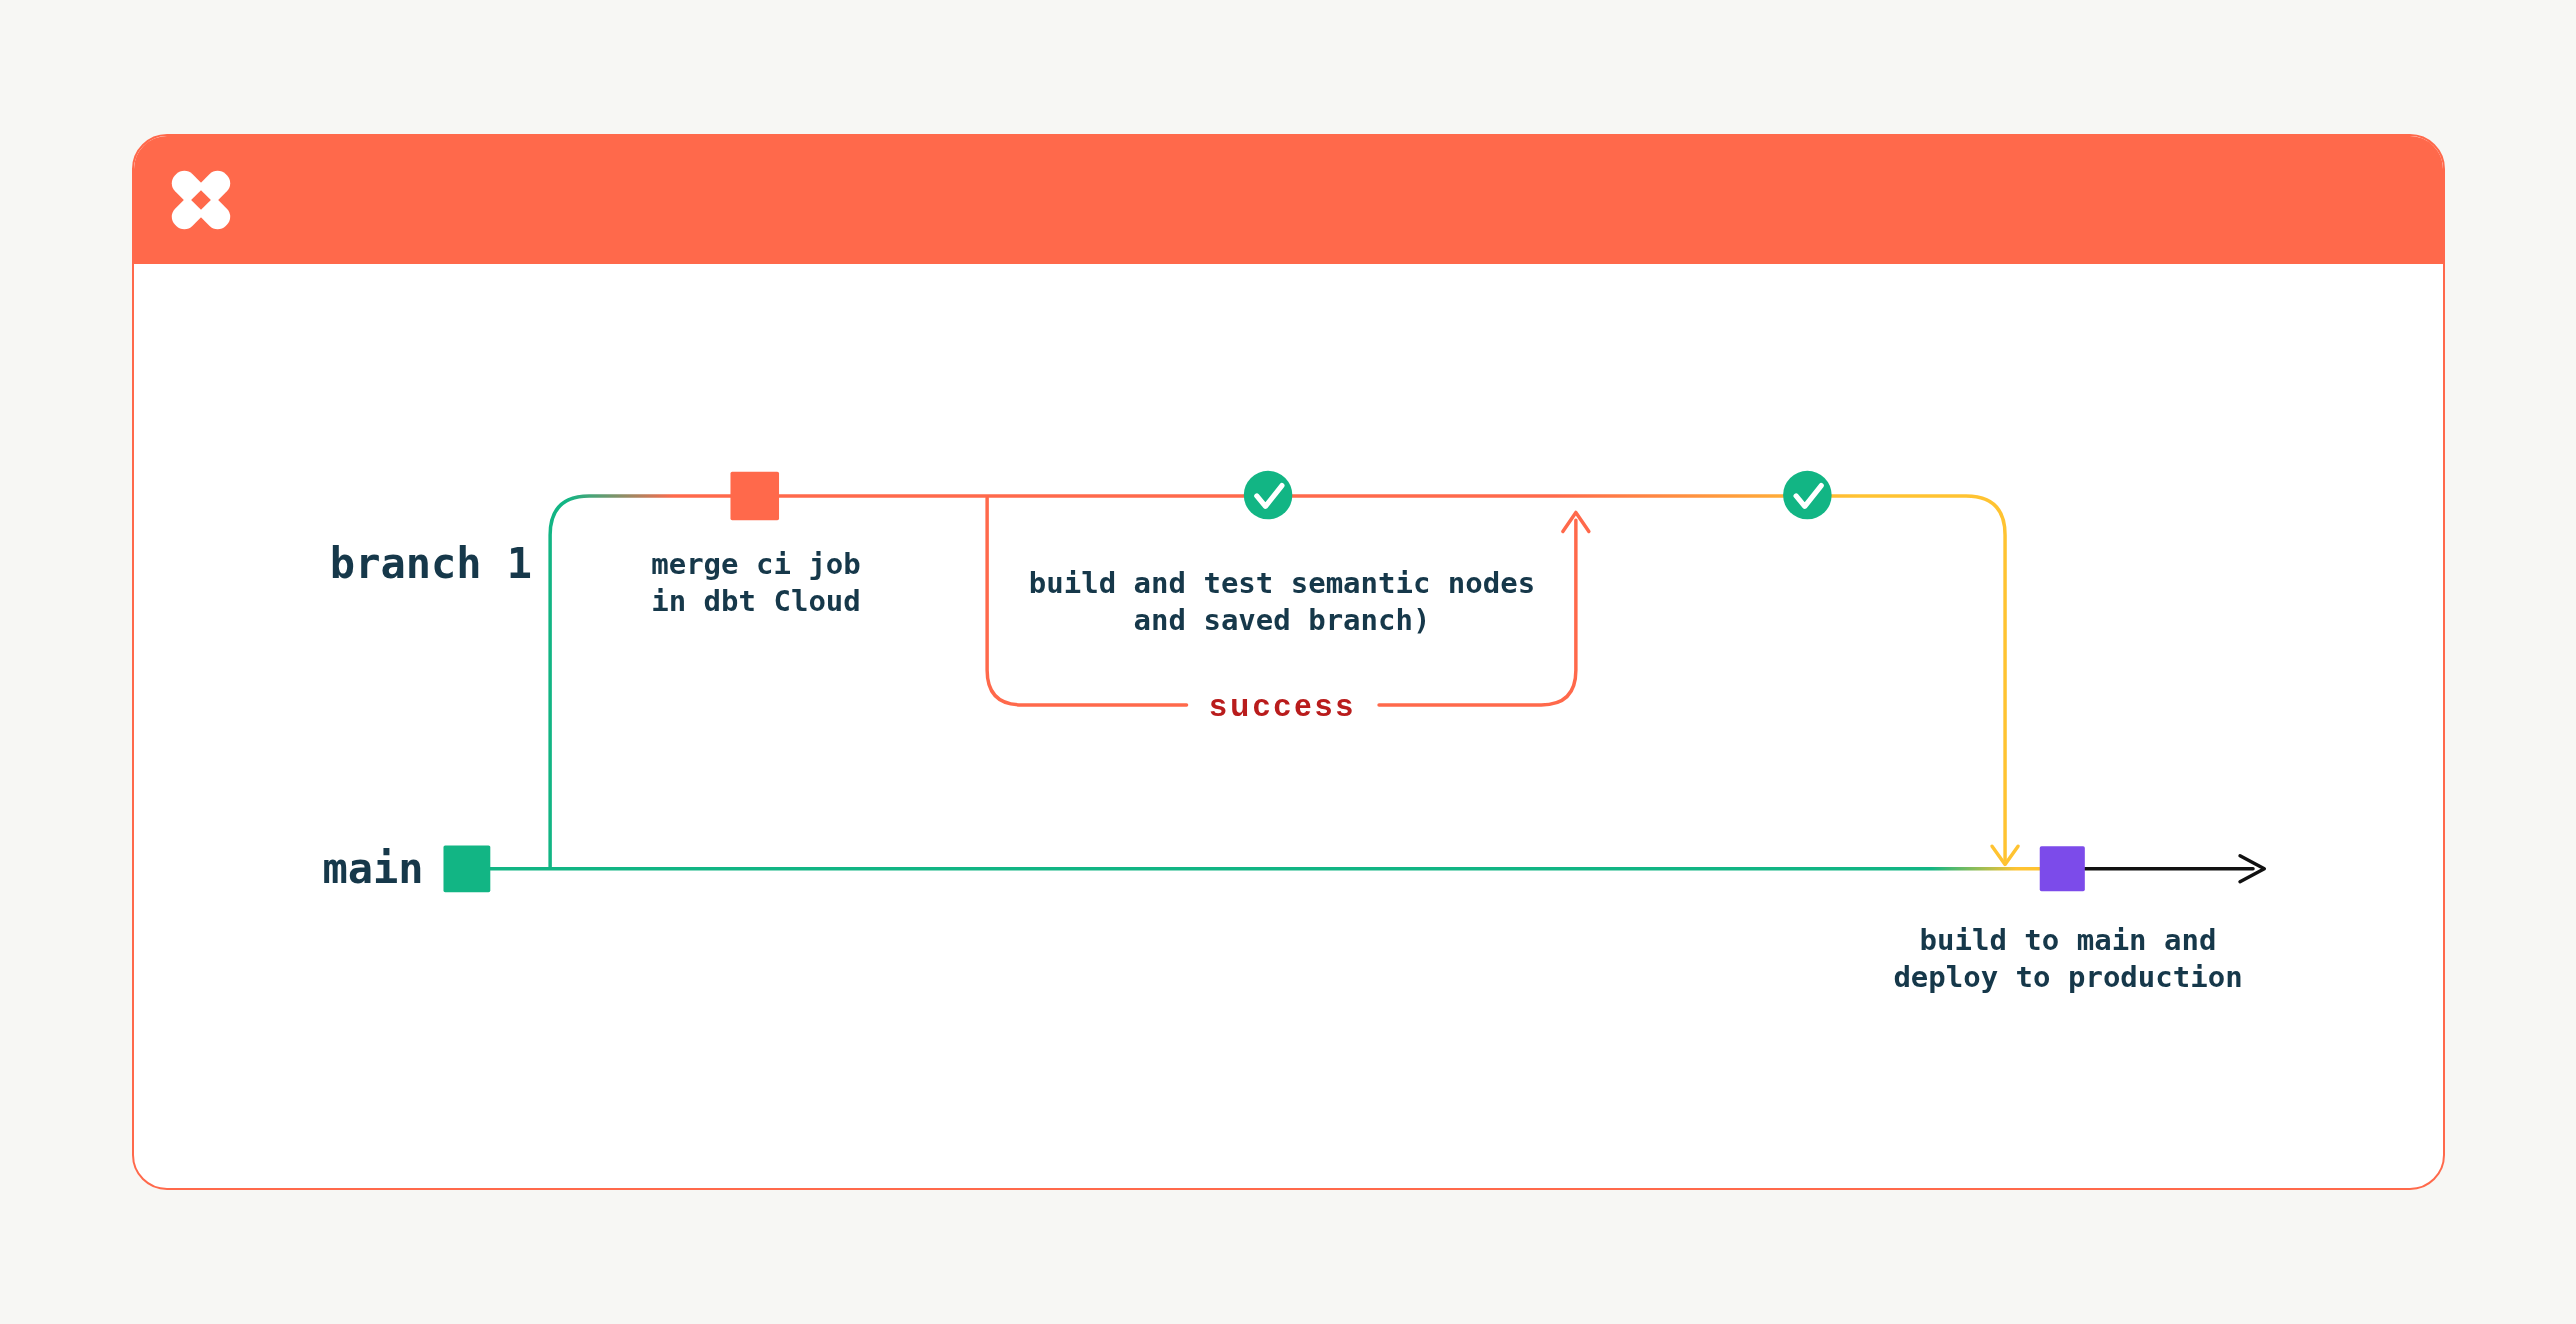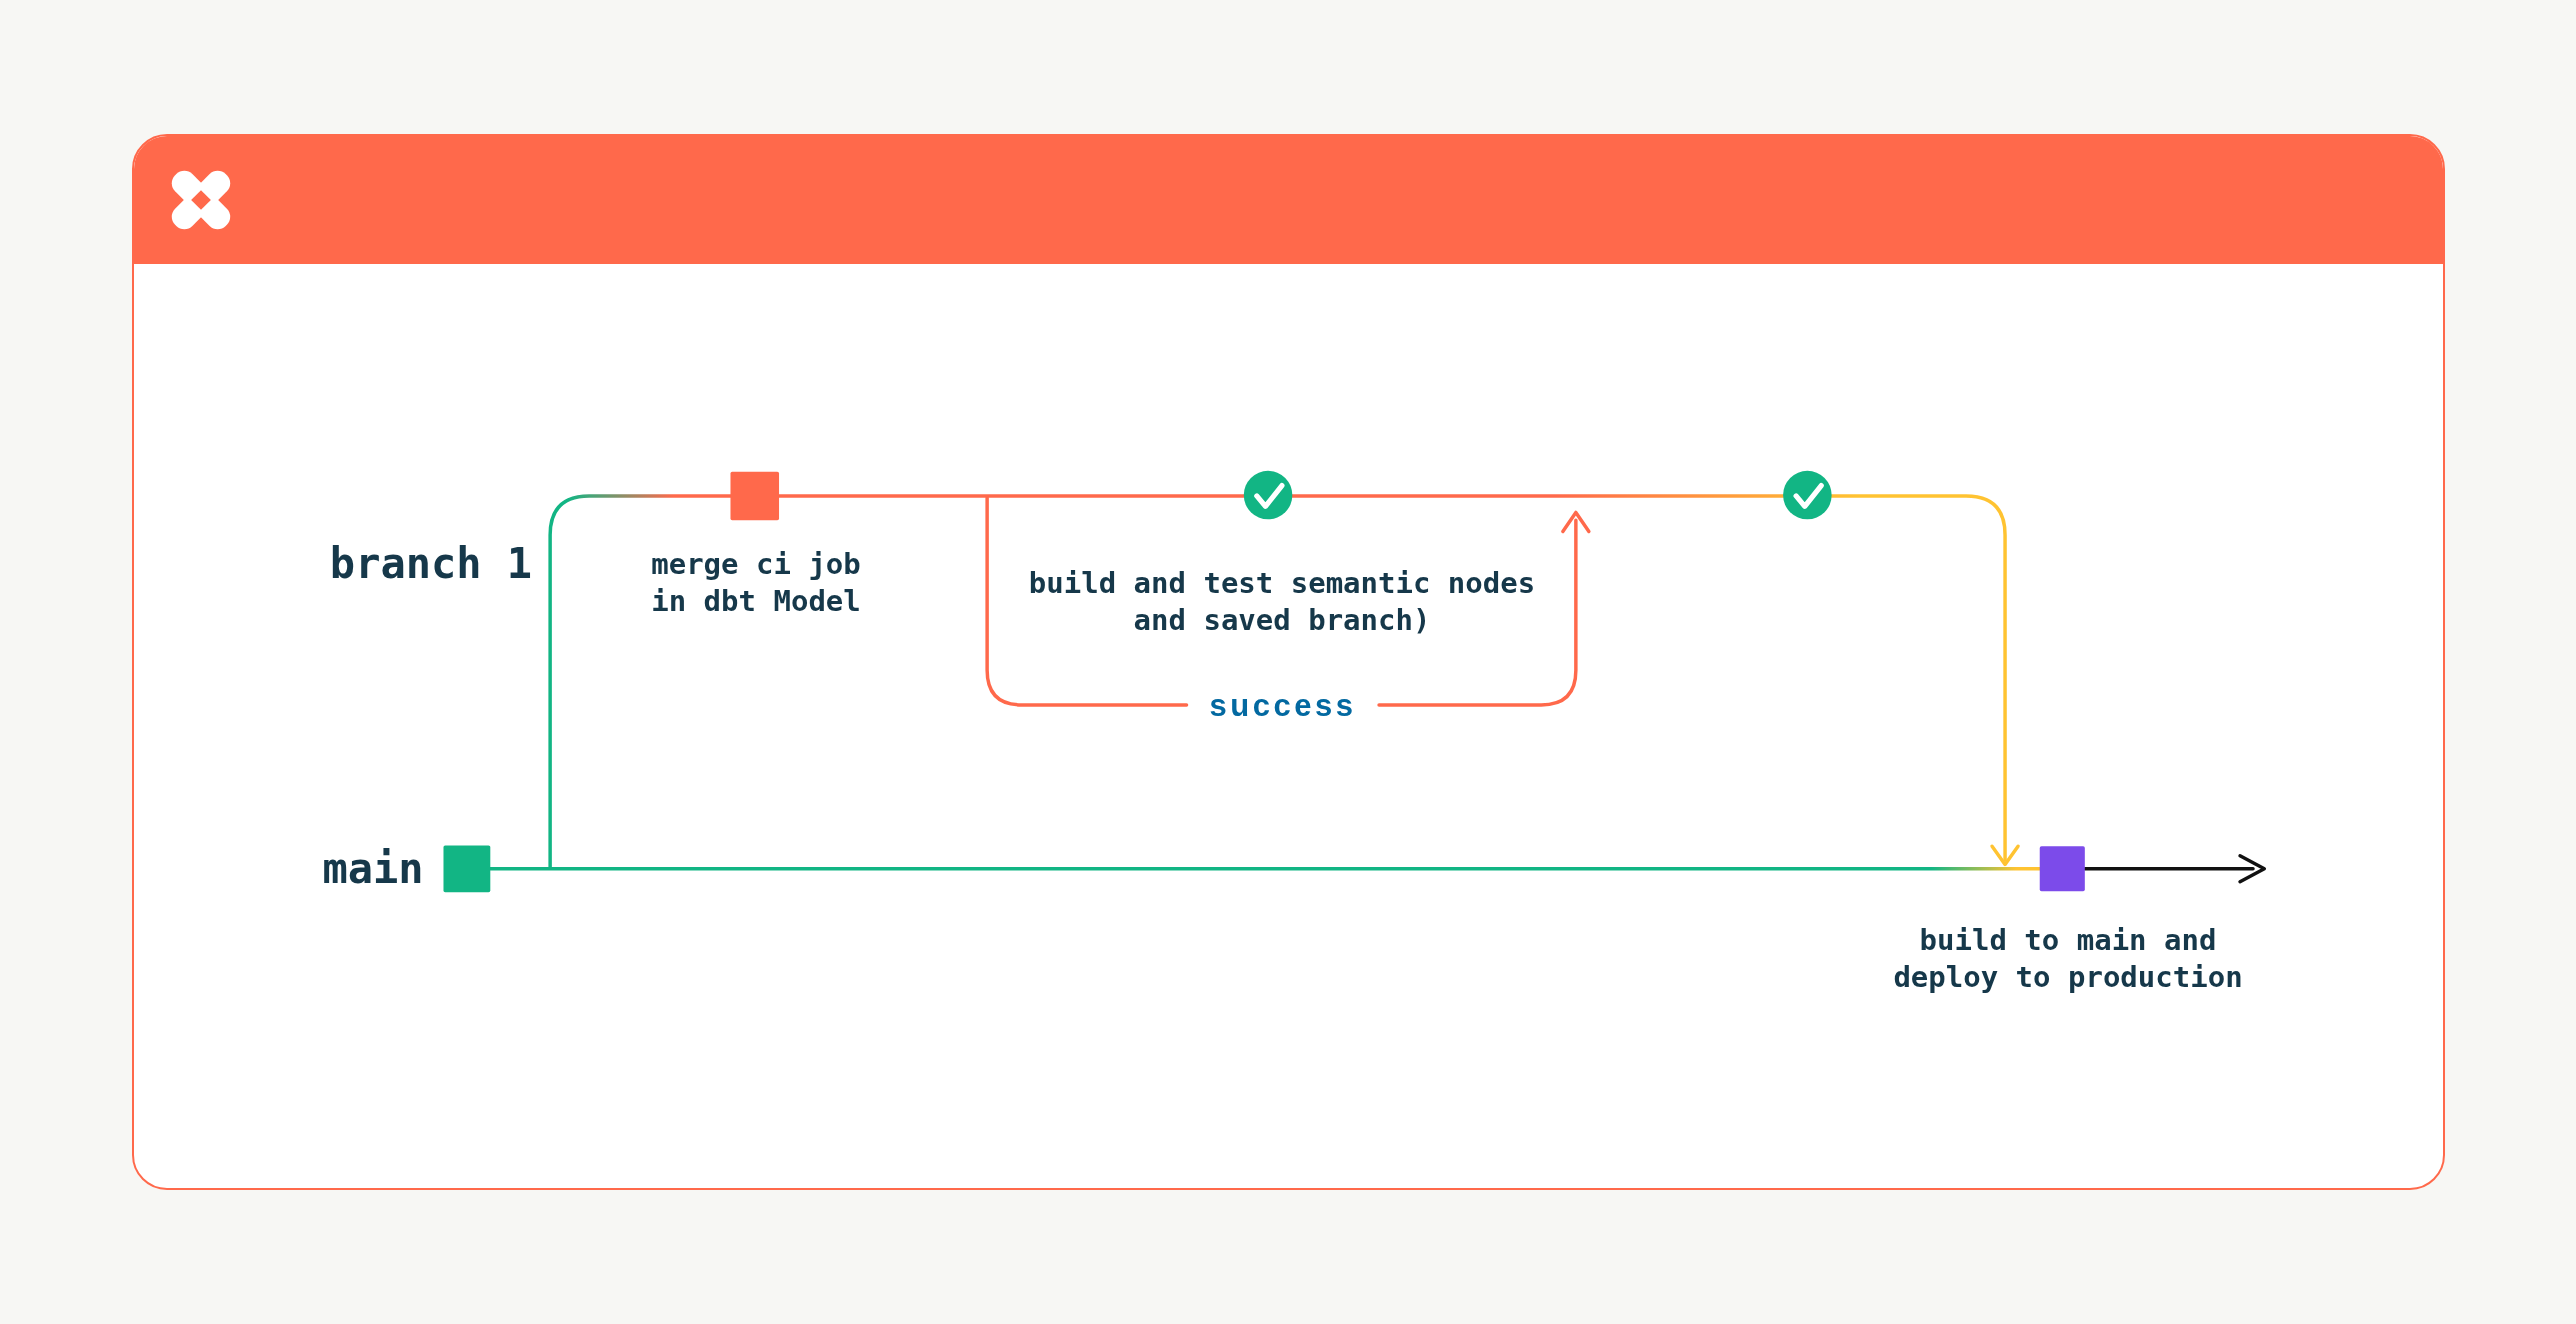--- a/index.html
+++ b/index.html
@@ -45,21 +45,21 @@
     white-space:nowrap;
   }
   .txt div{white-space:nowrap;}
   .branch-label{
     font:700 42px/1 "DejaVu Sans Mono", monospace;
     color:#16384A;
   }
   .success-label{
     font:700 31px/1 "Liberation Sans", sans-serif;
     letter-spacing:3.5px;
-    color:#0369a1;
+    color:#b91c1c;
   }
   
   .pos-branch1{left:431px;top:564px;}
   .pos-main{left:373px;top:869px;}
   .pos-create{left:756px;top:583px;}
   .pos-build{left:1282px;top:602px;}
   .pos-commit{left:1808px;top:577px;}
   .pos-merge{left:2068px;top:959px;}
   .pos-success{left:1283px;top:705px;}
 </style>
@@ -123,21 +123,21 @@
       <circle cx="2084" cy="571" r="28" fill="#12B584"></circle>
       <path d="M 2071 572 L 2081 584 L 2100 560" fill="none" stroke="#FFFFFF" stroke-width="6" stroke-linecap="round" stroke-linejoin="round"></path>
     </g>
   </svg>
 
   <div class="txt branch-label pos-branch1">branch 1</div>
   <div class="txt branch-label pos-main">main</div>
 
   <div class="txt pos-create">
     <div>merge ci job</div>
-    <div>in dbt Model</div>
+    <div>in dbt Cloud</div>
   </div>
 
   <div class="txt pos-build">
     <div>build and test semantic nodes</div>
     <div>and saved branch)</div>
   </div>
 
 
   <div class="txt pos-merge">
     <div>build to main and</div>

